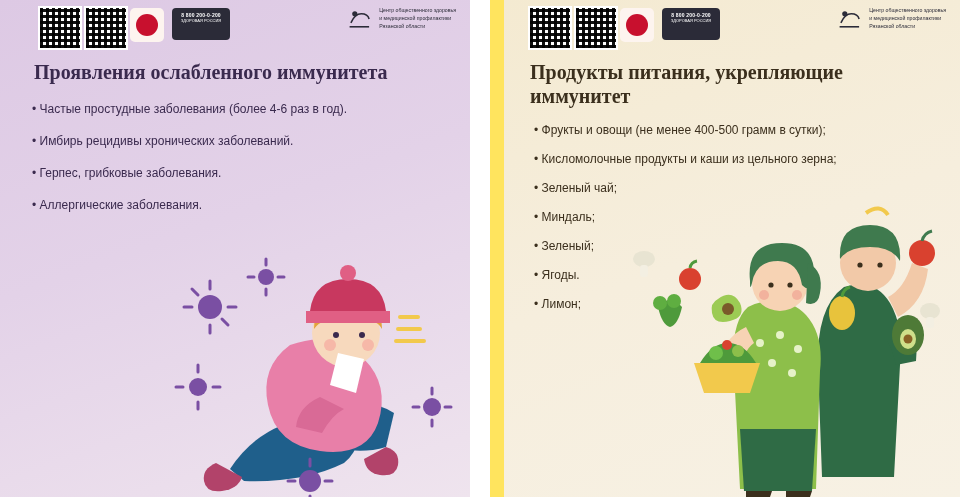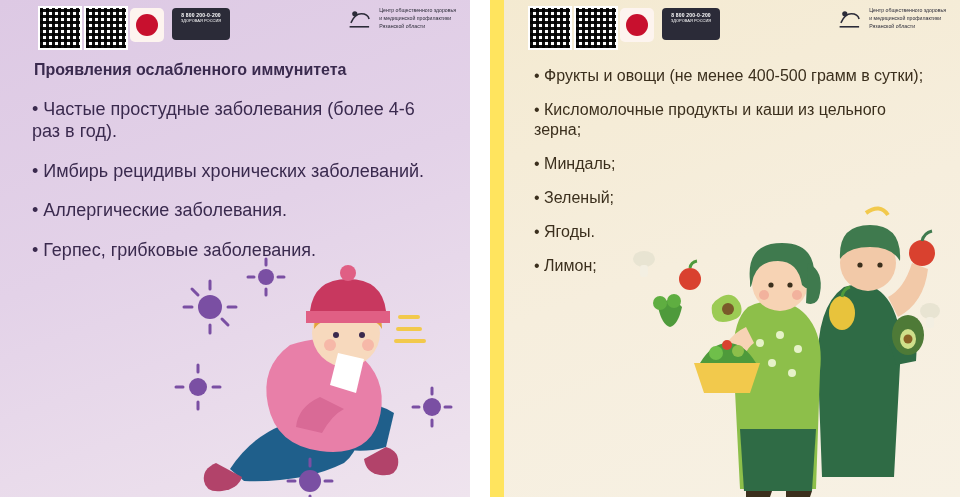--- a/index.html
+++ b/index.html
@@ -32,40 +32,40 @@
   .badge-red .r{width:22px;height:22px;border-radius:50%;background:#c8102e;}
   .badge-dark{position:absolute;top:8px;left:172px;width:58px;height:32px;border-radius:4px;background:#2b2b38;
      color:#fff;font-size:4px;line-height:1.25;padding:4px 3px;box-sizing:border-box;text-align:center;}
   .badge-dark .big{font-size:5px;font-weight:bold;letter-spacing:.2px;}
   .logo-wrap{position:absolute;right:14px;top:6px;display:flex;align-items:center;gap:6px;}
   .logo-mark{width:26px;height:26px;}
   .logo-txt{font-size:5.2px;line-height:1.5;color:#2b2b38;}
 
   
   .title{
-    font-family:Liberation Sans, sans-serif;
+    font-family:Liberation Serif, serif;
     font-weight:bold;
-    font-size:16px;
+    font-size:20px;
     line-height:1.22;
     color:#3a2a4e;
     padding:8px 34px 0 34px;
   }
   .poster.right .title{color:#3b2f1d;padding-left:40px;padding-right:24px;}
 
   
   ul.list{list-style:none;margin:0;padding:18px 28px 0 32px;position:relative;z-index:3;}
   .poster.right ul.list{padding-left:44px;padding-top:14px;}
   ul.list li{
-    font-size:18px;
+    font-size:12px;
     line-height:1.25;
     color:#3a2a4e;
     margin-bottom:17px;
     font-family:"Liberation Sans", sans-serif;
   }
-  .poster.right ul.list li{color:#3b2f1d;margin-bottom:14px;font-size:16px;}
+  .poster.right ul.list li{color:#3b2f1d;margin-bottom:14px;font-size:12px;}
   ul.list li::before{content:"• ";}
 
   
   .illu-l{position:absolute;right:0;bottom:0;width:300px;height:260px;z-index:1;}
   .illu-r{position:absolute;right:0;bottom:0;width:330px;height:330px;z-index:1;}
 </style>
 </head>
 <body>
 
 <div class="page">
@@ -97,22 +97,22 @@
           <div>Рязанской области</div>
         </div>
       </div>
     </div>
 
     <div class="title">Проявления ослабленного иммунитета</div>
 
     <ul class="list">
       <li>Частые простудные заболевания (более 4-6 раз в год).</li>
       <li>Имбирь рецидивы хронических заболеваний.</li>
+      <li>Герпес, грибковые заболевания.</li>
       <li>Аллергические заболевания.</li>
-      <li>Герпес, грибковые заболевания.</li>
     </ul>
 
     <svg class="illu-l" viewBox="0 0 300 260">
 
       <path d="M60 232 q30-46 86-52 l34 6 q16 22 -6 40 -40 20 -100 18 z" fill="#1f5f8b"></path>
       <path d="M150 182 q44-26 74-6 l-8 34 q-34 10 -66 -6 z" fill="#1f5f8b"></path>
 
       <path d="M46 226 q-14 6 -12 18 2 12 18 10 16-2 20-14z" fill="#b2436a"></path>
       <path d="M216 210 q14 4 12 18 -2 12 -18 10 -14-2 -16-16z" fill="#b2436a"></path>
 
@@ -176,24 +176,26 @@
           <path d="M4 32 h30" stroke="#2b2b38" stroke-width="2.4"></path>
         </svg>
         <div class="logo-txt">
           <div>Центр общественного здоровья</div>
           <div>и медицинской профилактики</div>
           <div>Рязанской области</div>
         </div>
       </div>
     </div>
 
+    <div class="title">Продукты питания, укрепляющие иммунитет</div>
 
     <ul class="list">
       <li>Фрукты и овощи (не менее 400-500 грамм в сутки);</li>
       <li>Кисломолочные продукты и каши из цельного зерна;</li>
+      <li>Зеленый чай;</li>
       <li>Миндаль;</li>
       <li>Зеленый;</li>
       <li>Ягоды.</li>
       <li>Лимон;</li>
     </ul>
 
     <svg class="illu-r" viewBox="0 0 330 330">
 
       <path d="M214 120 q30-10 46 16 14 24 10 62 l-6 112 h-72 l-4-110 q-2-60 26-80z" fill="#2f6b45"></path>
       <circle cx="238" cy="96" r="28" fill="#f2c9a8"></circle>

